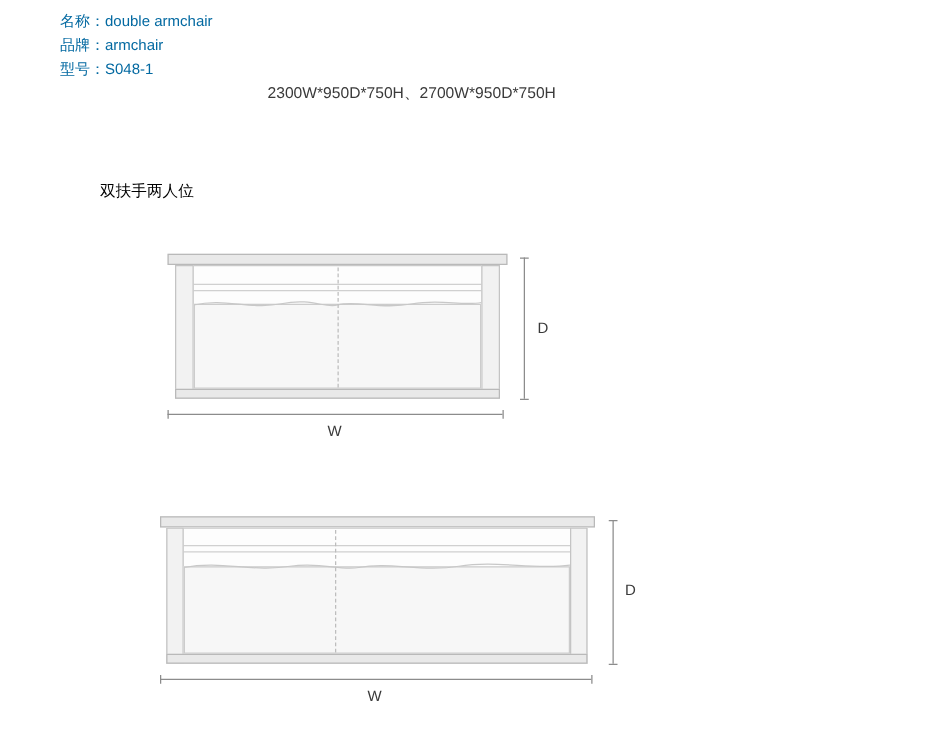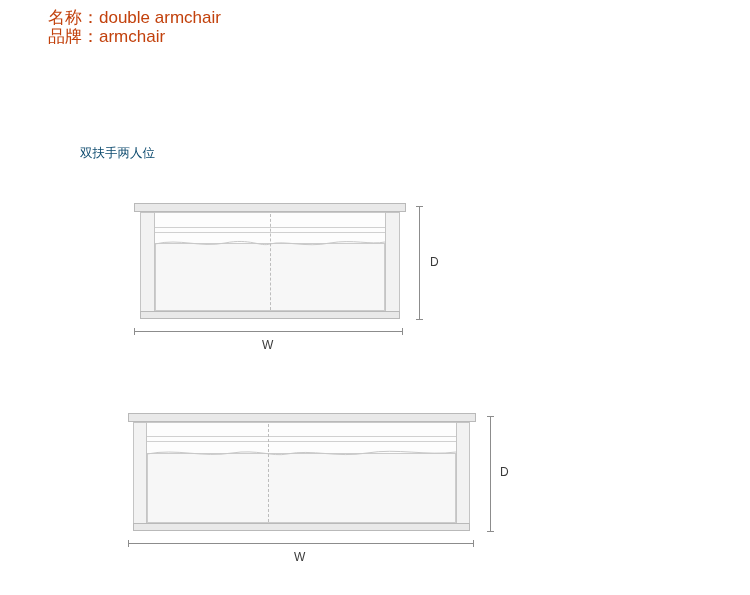--- a/index.html
+++ b/index.html
@@ -15,39 +15,39 @@
     position: relative;
     overflow: hidden;
   }
   .spec-block {
     position: absolute;
     left: 48px;
     top: 8px;
     width: 660px;
   }
   .spec-line {
-    font-size: 17px;
+    font-size: 12px;
     line-height: 19px;
-    color: #c2410c;
+    color: #0369a1;
     white-space: nowrap;
   }
   .spec-line-indent {
     font-size: 12.5px;
     line-height: 19px;
     color: #3a3a3a;
     white-space: nowrap;
     padding-left: 166px;
   }
 
   .section {
     position: absolute;
   }
   .section-title {
     font-size: 12.5px;
-    color: #0c4a6e;
+    color: #000000;
     margin-bottom: 6px;
   }
 
   
   .drawing {
     position: relative;
   }
 
   
   #sofa2-wrap { left: 80px; top: 145px; width: 420px; }
@@ -123,20 +123,22 @@
     font-size: 12px;
     color: #3a3a3a;
   }
 </style>
 </head>
 <body>
 
 <div class="spec-block">
   <div class="spec-line">名称：double armchair</div>
   <div class="spec-line">品牌：armchair</div>
+  <div class="spec-line">型号：S048-1</div>
+  <div class="spec-line-indent">2300W*950D*750H、2700W*950D*750H</div>
 </div>
 
 <div class="section" id="sofa2-wrap">
   <div class="section-title">双扶手两人位</div>
 
   <div class="canvas2 drawing">
 
     <div class="backbar" style="left:0px; top:33px; width:272px; height:9px;"></div>
 
     <div class="body-outline" style="left:6px; top:42px; width:260px; height:107px;"></div>

